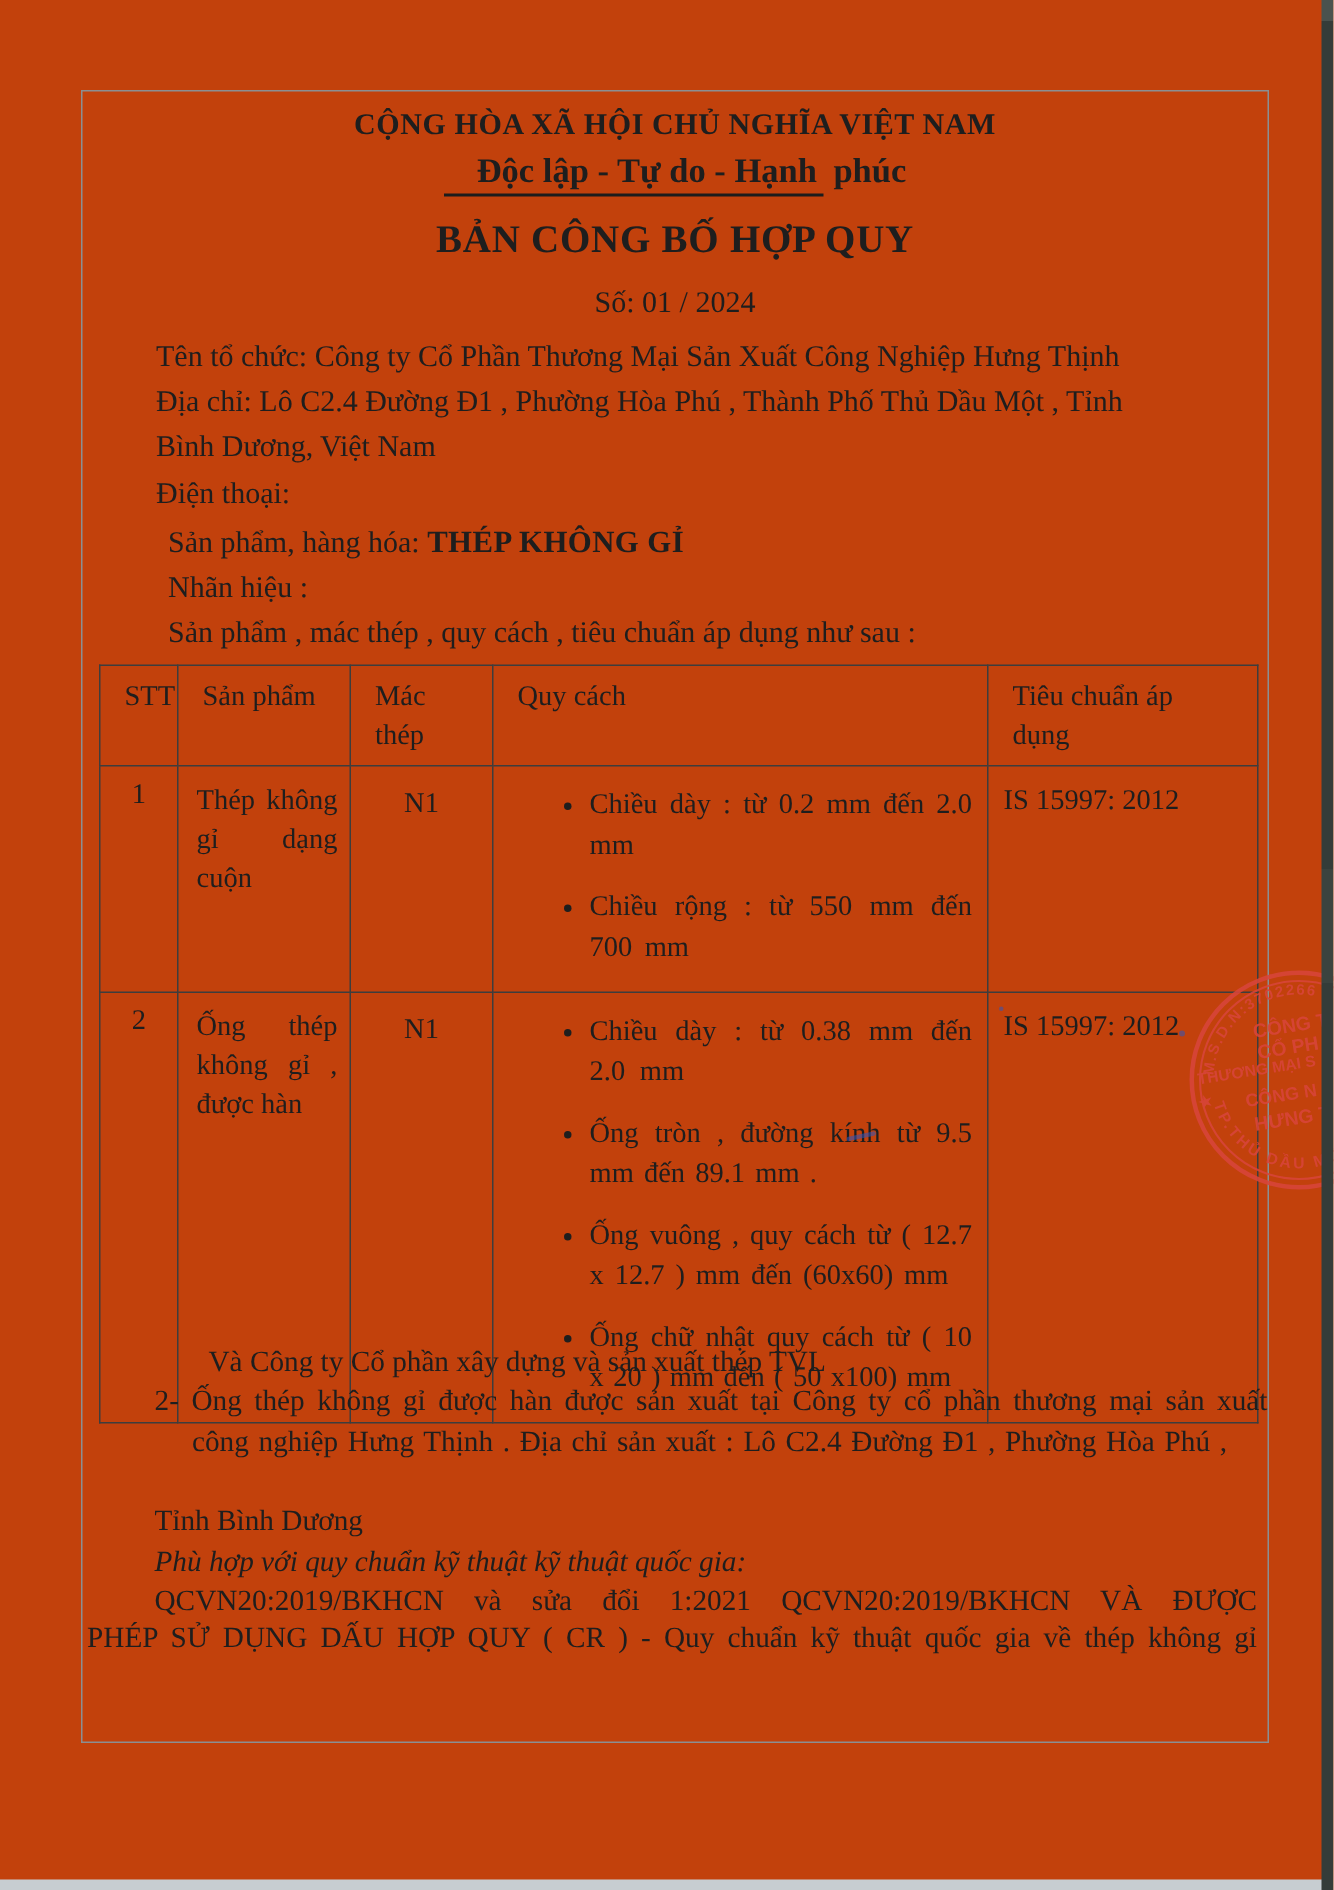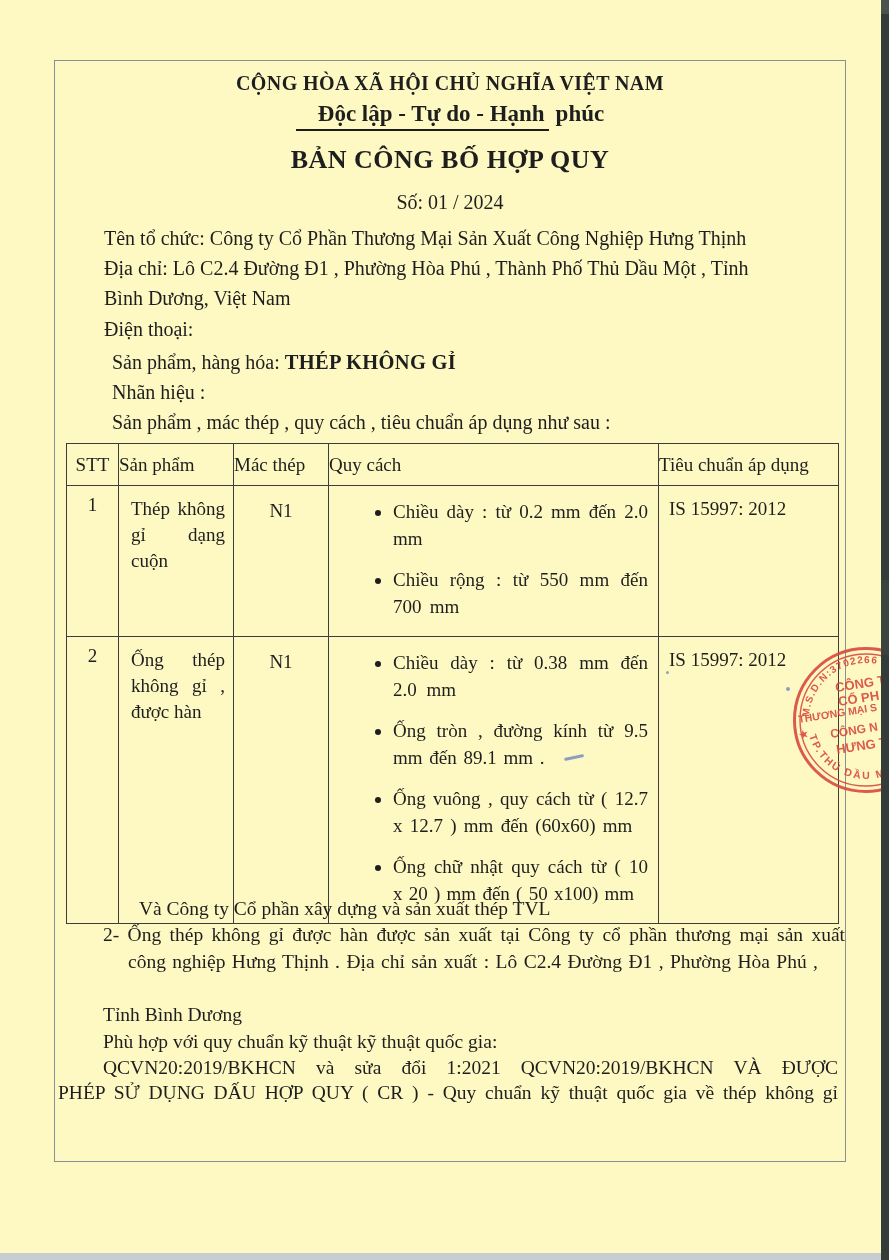--- a/index.html
+++ b/index.html
@@ -1,18 +1,18 @@
 <!DOCTYPE html>
 <html><head>
 <meta charset="utf-8">
 <style>
   html,body{margin:0;padding:0;background:#e9e9e9;}
   #page{
     position:relative;width:889px;height:1260px;overflow:hidden;
-    background:#fef9c3;color:#1e1e1e;
+    background:#c2410c;color:#1e1e1e;
     font-family:"Liberation Serif","DejaVu Serif",serif;
   }
   .abs{position:absolute;}
   
   #right-strip{left:881px;top:0;width:8px;height:1260px;
     background:linear-gradient(#4a524e 0 14px,#343c39 14px 46%,#3b433f 46% 52%,#343c39 52%);}
   #bottom-strip{left:0;top:1253px;width:889px;height:7px;background:#c7cdd1;}
   #frame{left:54px;top:60px;width:790px;height:1100px;border:1.5px solid #8a8f93;}
   
   .center{left:55px;width:790px;text-align:center;}
@@ -31,21 +31,21 @@
   #ln-prod{left:112px;top:351px;}
   #ln-prod b{font-size:20.5px;letter-spacing:.3px;}
   #ln-brand{left:112px;top:381px;}
   #ln-intro{left:112px;top:411px;}
   
   #spec-table{left:66px;top:443px;width:772px;}
   table{border-collapse:collapse;table-layout:fixed;width:772px;
     font-size:19px;line-height:26px;}
   col.c1{width:52px}col.c2{width:115px}col.c3{width:95px}col.c4{width:330px}col.c5{width:180px}
   th,td{border:1.5px solid #3d3d3d;vertical-align:top;font-weight:normal;
-    padding:6px 0;text-align:left;}
+    padding:6px 16px;text-align:left;}
   thead th{height:27px;padding-top:8px;}
   th.c-stt,td.c-stt{text-align:center;}
   td.c-mac{text-align:center;padding-top:12px;}
   td.c-sp{text-align:justify;padding:10px 8px 6px 12px;}
   td.c-tc{padding:10px 8px 6px 10px;}
   td.c-qc{padding:2px 6px 2px 0;}
   tr.r1>td{height:98px;}
   tr.r2>td{height:232px;}
   td.c-qc ul{margin:0;padding:0 0 0 64px;list-style:disc;}
   td.c-qc li{margin:10px 0 14px;text-align:justify;padding-right:4px;line-height:27px;}
@@ -133,21 +133,21 @@
           <td class="c-tc">IS 15997: 2012</td>
         </tr>
       </tbody>
     </table>
   </div>
 
   <div class="note" style="left:103px;top:895px;margin-left:36px;">Và Công ty Cổ phần xây dựng và sản xuất thép TVL</div>
   <div class="note jl" style="left:103px;top:921px;width:742px;">2- Ống thép không gỉ được hàn được sản xuất tại Công ty cổ phần thương mại sản xuất</div>
   <div class="note jl" style="left:128px;top:948px;width:690px;">công nghiệp Hưng Thịnh . Địa chỉ sản xuất : Lô C2.4 Đường Đ1 , Phường Hòa Phú ,</div>
   <div class="note" style="left:103px;top:1001px;">Tỉnh Bình Dương</div>
-  <div class="note" style="left:103px;top:1028px;">Phù hợp với quy chuẩn kỹ thuật kỹ thuật quốc gia:</div>
+  <div class="note" style="left:103px;top:1028px;font-style:italic;">Phù hợp với quy chuẩn kỹ thuật kỹ thuật quốc gia:</div>
   <div class="note jl" style="left:103px;top:1054px;width:735px;">QCVN20:2019/BKHCN và sửa đổi 1:2021 QCVN20:2019/BKHCN VÀ ĐƯỢC</div>
   <div class="note jl" style="left:58px;top:1079px;width:780px;">PHÉP SỬ DỤNG DẤU HỢP QUY ( CR ) - Quy chuẩn kỹ thuật quốc gia về thép không gỉ</div>
 
   <div id="stamp" class="abs">
     <svg width="170" height="170" viewBox="0 0 170 170">
       <g opacity="0.88">
         <circle cx="84" cy="80" r="71.5" fill="none" stroke="#d8453b" stroke-width="3"></circle>
         <circle cx="84" cy="80" r="66" fill="none" stroke="#d8453b" stroke-width="1.4"></circle>
         <defs>
           <path id="arcTop" d="M 27,80 A 57,57 0 0 1 141,80" fill="none"></path>

